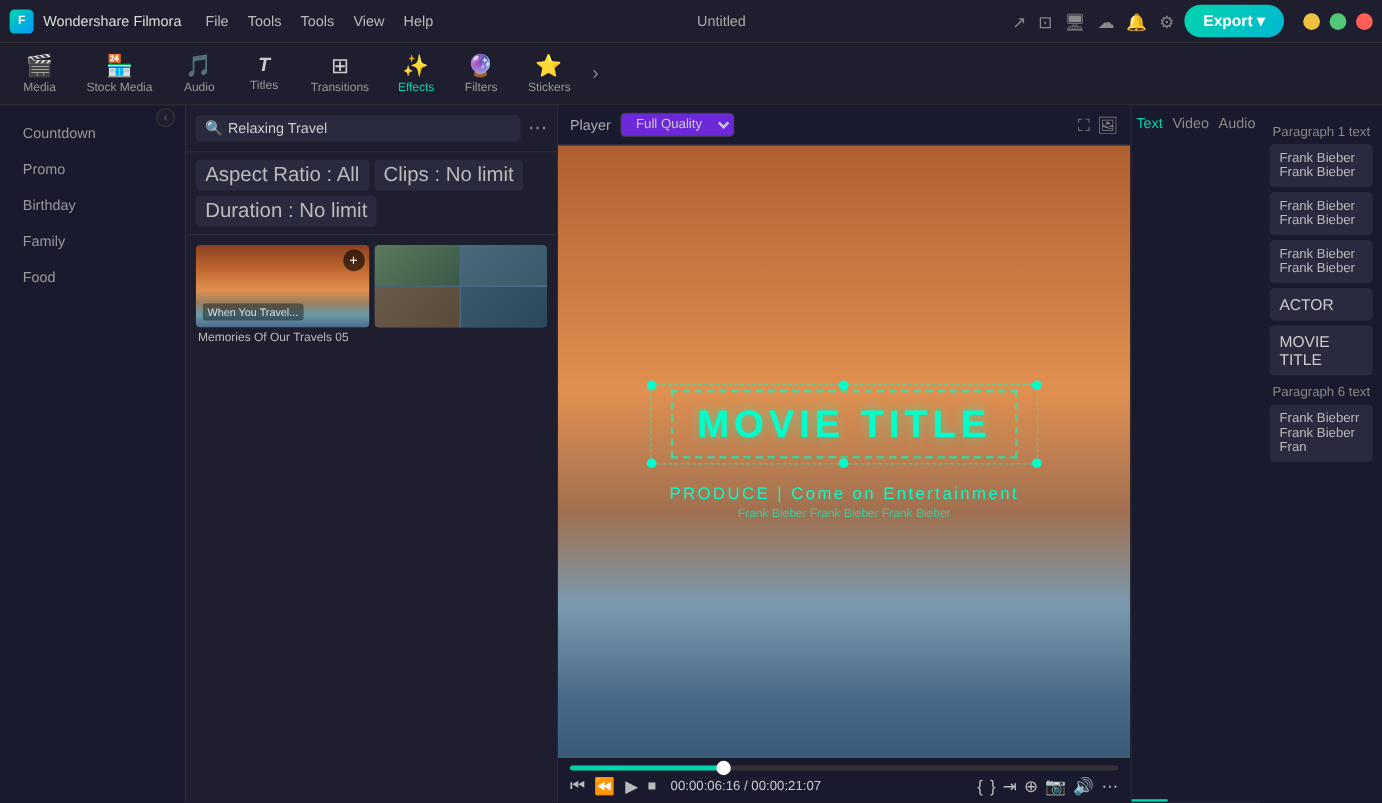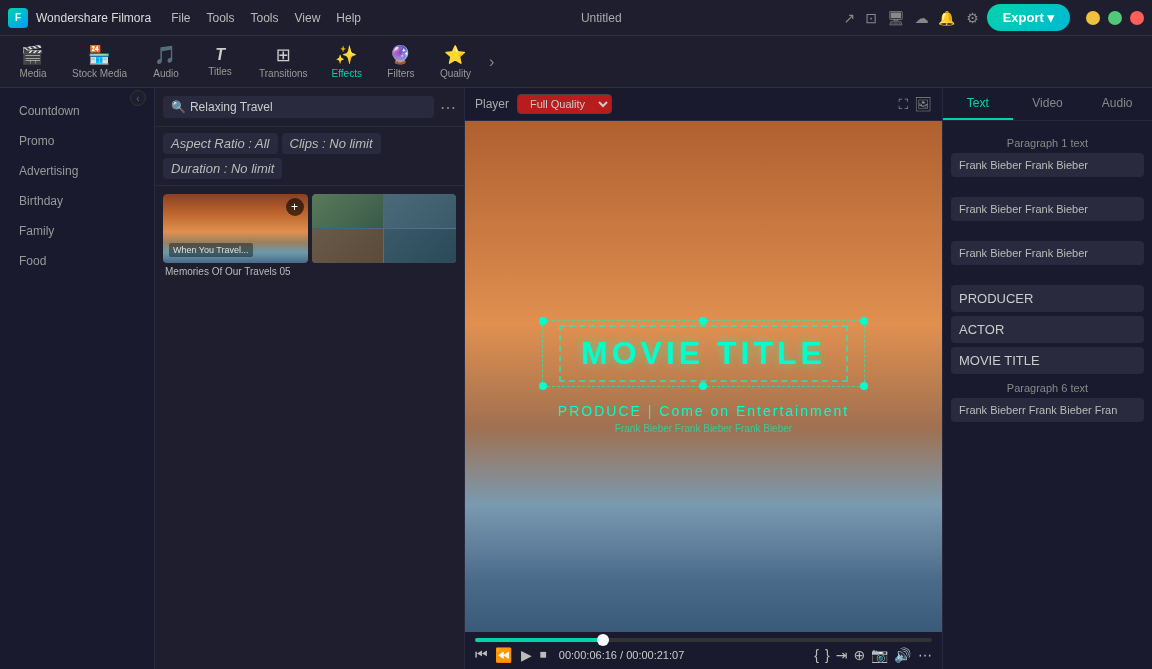--- a/index.html
+++ b/index.html
@@ -39,64 +39,64 @@
     .sidebar-item.active { color: #00d4aa; border-left-color: #00d4aa; background: #22223a; }
 
     
     .media-browser { width: 310px; background: #1e1e2e; border-right: 1px solid #2a2a3e; display: flex; flex-direction: column; flex-shrink: 0; }
     .media-search { display: flex; align-items: center; gap: 6px; padding: 8px; border-bottom: 1px solid #2a2a3e; }
     .search-box { display: flex; align-items: center; gap: 4px; background: #2a2a3e; border-radius: 4px; padding: 4px 8px; flex: 1; }
     .search-box input { background: none; border: none; outline: none; color: #ccc; font-size: 12px; width: 100%; }
     .search-box input::placeholder { color: #666; }
     .media-filters { padding: 6px 8px; display: flex; flex-direction: column; gap: 4px; border-bottom: 1px solid #2a2a3e; }
     .filter-row { display: flex; gap: 4px; }
-    .filter-btn { background: #2a2a3e; border: none; color: #bbb; padding: 3px 8px; border-radius: 4px; font-size: 13px; cursor: pointer; display: flex; align-items: center; gap: 3px; font-style: italic; }
+    .filter-btn { background: #2a2a3e; border: none; color: #bbb; padding: 3px 8px; border-radius: 4px; font-size: 17px; cursor: pointer; display: flex; align-items: center; gap: 3px; }
     .media-grid { display: grid; grid-template-columns: 1fr 1fr; gap: 4px; padding: 8px; overflow-y: auto; flex: 1; }
     .media-item { position: relative; cursor: pointer; border-radius: 4px; overflow: hidden; }
     .media-thumbnail { width: 100%; height: 69px; background: #333; border-radius: 4px; display: flex; align-items: center; justify-content: center; overflow: hidden; }
     .thumb-beach { background: linear-gradient(180deg, #c87941 0%, #e8a060 40%, #4a7a9b 100%); }
     .thumb-grid { background: linear-gradient(135deg, #3a5a7a, #5a7a9a); display: grid; grid-template-columns: 1fr 1fr; grid-template-rows: 1fr 1fr; gap: 1px; }
     .thumb-grid-cell { background: #7a9ab0; }
     .thumb-grid-cell:nth-child(1) { background: #8aaa9a; }
     .thumb-grid-cell:nth-child(2) { background: #7a8a9a; }
     .thumb-grid-cell:nth-child(3) { background: #6a9a8a; }
     .thumb-grid-cell:nth-child(4) { background: #5a7a8a; }
     .media-add-overlay { position: absolute; top: 4px; right: 4px; width: 18px; height: 18px; background: rgba(0,0,0,0.6); border-radius: 50%; display: flex; align-items: center; justify-content: center; color: #fff; font-size: 12px; }
     .media-label { font-size: 10px; color: #bbb; margin-top: 3px; padding: 0 2px; }
 
     
     .player-section { flex: 1; background: #111; display: flex; flex-direction: column; }
     .player-header { display: flex; align-items: center; gap: 8px; padding: 6px 10px; background: #1a1a2e; border-bottom: 1px solid #2a2a3e; }
     .player-label { color: #aaa; font-size: 12px; }
-    .quality-select { background: #b91c1c; border: 1px solid #444; color: #ccc; padding: 2px 8px; border-radius: 4px; font-size: 11px; cursor: pointer; }
+    .quality-select { background: #6d28d9; border: 1px solid #444; color: #ccc; padding: 2px 8px; border-radius: 4px; font-size: 11px; cursor: pointer; }
     .player-icons { display: flex; gap: 6px; margin-left: auto; }
     .player-icon { color: #888; cursor: pointer; font-size: 14px; }
     .player-canvas { flex: 1; background: #0a0a0a; display: flex; align-items: center; justify-content: center; position: relative; overflow: hidden; }
     .player-video-bg { position: absolute; width: 100%; height: 100%; background: linear-gradient(180deg, #b06030 0%, #c87840 20%, #e09050 40%, #a07050 60%, #7a9ab0 75%, #4a6a8a 90%, #3a5a7a 100%); }
     .player-overlay-text { position: absolute; display: flex; flex-direction: column; align-items: center; justify-content: center; width: 100%; }
     .movie-title-text { color: #00ffcc; font-size: 32px; font-weight: bold; letter-spacing: 4px; text-shadow: 0 0 10px rgba(0,255,200,0.5); border: 2px dashed rgba(0,255,200,0.6); padding: 8px 20px; cursor: move; }
     .produce-text { color: #00ffcc; font-size: 14px; letter-spacing: 2px; margin-top: 16px; }
     .credit-text { color: rgba(0,255,200,0.6); font-size: 10px; margin-top: 4px; }
     .player-controls { background: #1a1a2e; padding: 6px 10px; display: flex; flex-direction: column; gap: 4px; }
     .progress-bar { height: 4px; background: #333; border-radius: 2px; position: relative; cursor: pointer; }
     .progress-fill { height: 100%; background: #00d4aa; border-radius: 2px; width: 28%; }
     .progress-thumb { position: absolute; top: -4px; left: 28%; width: 12px; height: 12px; background: #fff; border-radius: 50%; transform: translateX(-50%); }
     .controls-row { display: flex; align-items: center; gap: 8px; }
     .ctrl-btn { color: #bbb; cursor: pointer; font-size: 14px; background: none; border: none; }
     .time-display { color: #ccc; font-size: 11px; margin-left: 4px; }
     .ctrl-right { margin-left: auto; display: flex; gap: 6px; }
 
     
-    .right-panel { width: 210px; background: #1a1a2e; border-left: 1px solid #2a2a3e; display: flex; flex-direction: column; }
+    .right-panel { width: 210px; background: #1a1a2e; border-left: 1px solid #2a2a3e; display: flex; flex-direction: row; }
     .right-tabs { display: flex; border-bottom: 1px solid #2a2a3e; }
     .right-tab { flex: 1; text-align: center; padding: 8px 4px; font-size: 12px; color: #888; cursor: pointer; border-bottom: 2px solid transparent; }
     .right-tab.active { color: #00d4aa; border-bottom-color: #00d4aa; }
     .right-content { flex: 1; overflow-y: auto; padding: 8px; }
     .text-section-label { color: #888; font-size: 11px; margin: 8px 0 4px; text-align: center; }
-    .text-card { background: #2a2a3e; border-radius: 4px; padding: 6px 8px; margin-bottom: 20px; color: #bbb; font-size: 11px; cursor: pointer; }
+    .text-card { background: #2a2a3e; border-radius: 4px; padding: 6px 8px; margin-bottom: 4px; color: #bbb; font-size: 11px; cursor: pointer; }
     .text-name-card { background: #2a2a3e; border-radius: 4px; padding: 6px 8px; margin-bottom: 4px; color: #bbb; font-size: 11px; cursor: pointer; }
     .text-name { font-size: 13px; color: #ccc; font-weight: 500; }
 
     ::-webkit-scrollbar { width: 4px; }
     ::-webkit-scrollbar-track { background: #1a1a2e; }
     ::-webkit-scrollbar-thumb { background: #444; border-radius: 2px; }
   </style>
 </head>
 <body>
 
@@ -153,36 +153,33 @@
   <div class="toolbar-item active">
     <span class="t-icon">✨</span>
     <span class="t-label">Effects</span>
   </div>
   <div class="toolbar-item">
     <span class="t-icon">🔮</span>
     <span class="t-label">Filters</span>
   </div>
   <div class="toolbar-item">
     <span class="t-icon">⭐</span>
-    <span class="t-label">Quality</span>
+    <span class="t-label">Stickers</span>
   </div>
   <span class="toolbar-more">›</span>
 </div>
 
 <div class="main">
 
   <div class="left-sidebar">
     <div class="sidebar-item">
       <span>Countdown</span>
     </div>
     <div class="sidebar-item">
       <span>Promo</span>
-    </div>
-    <div class="sidebar-item">
-      <span>Advertising</span>
     </div>
     <div class="sidebar-item">
       <span>Birthday</span>
     </div>
     <div class="sidebar-item">
       <span>Family</span>
     </div>
     <div class="sidebar-item">
       <span>Food</span>
     </div>
@@ -294,23 +291,20 @@
       <div class="right-tab active">Text</div>
       <div class="right-tab">Video</div>
       <div class="right-tab">Audio</div>
     </div>
     <div class="right-content">
       <div class="text-section-label">Paragraph 1 text</div>
       <div class="text-card">Frank Bieber Frank Bieber</div>
       <div class="text-card">Frank Bieber Frank Bieber</div>
       <div class="text-card">Frank Bieber Frank Bieber</div>
       <div class="text-name-card">
-        <span class="text-name">PRODUCER</span>
-      </div>
-      <div class="text-name-card">
         <span class="text-name">ACTOR</span>
       </div>
       <div class="text-name-card">
         <span class="text-name">MOVIE TITLE</span>
       </div>
       <div class="text-section-label">Paragraph 6 text</div>
       <div class="text-card">Frank Bieberr Frank Bieber Fran</div>
     </div>
   </div>
 

